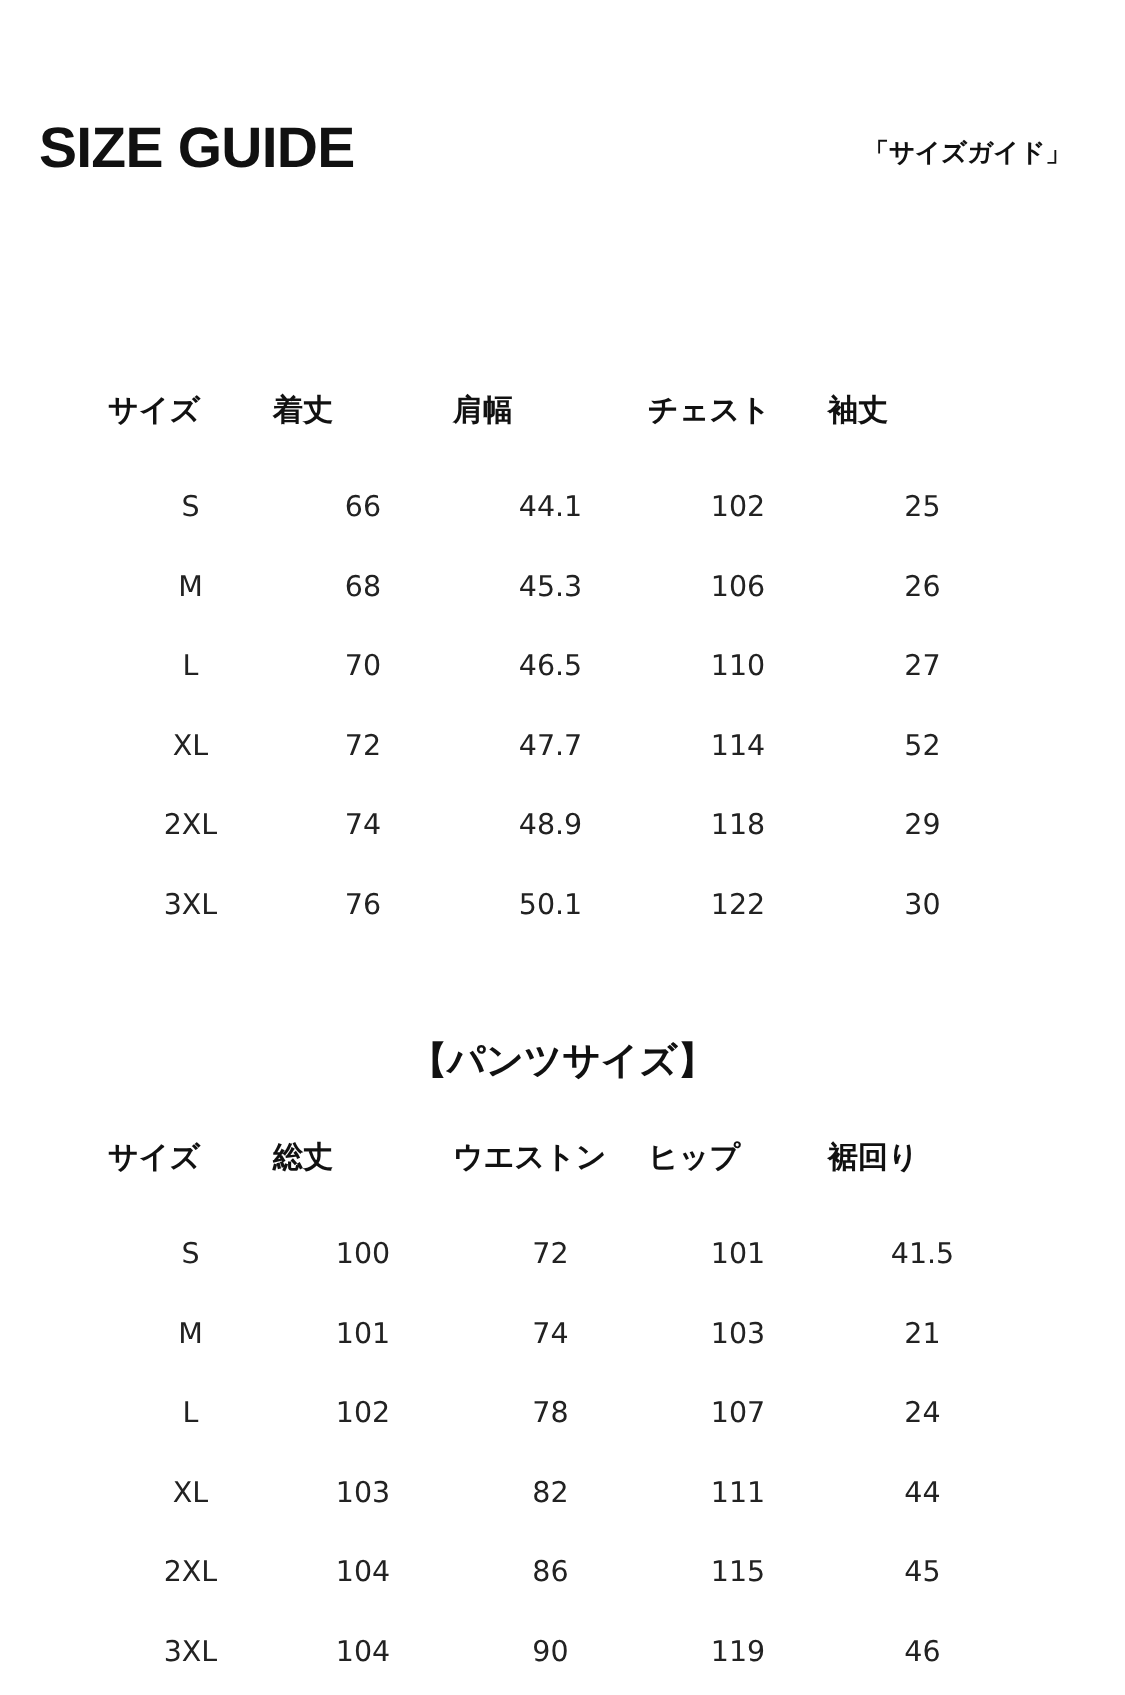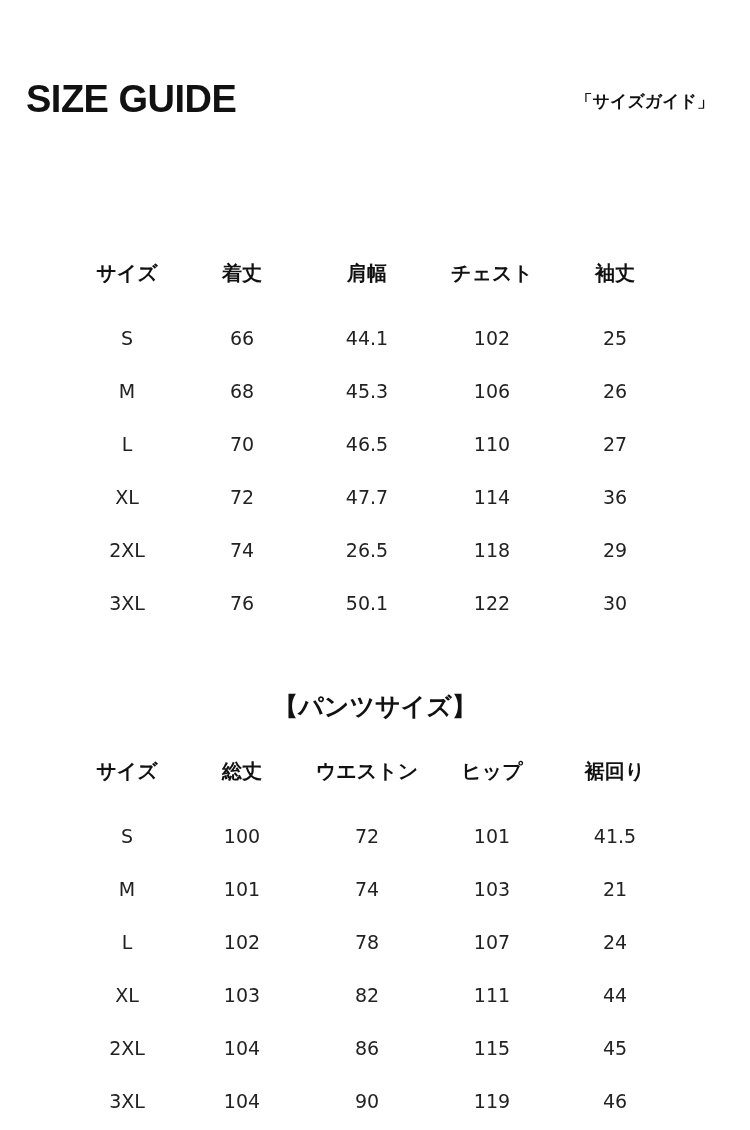--- a/index.html
+++ b/index.html
@@ -85,21 +85,21 @@
   table.size-table.pants {
     position: absolute;
     left: 72px;
     top: 758px;
   }
   table.size-table th {
     font-size: 20px;
     font-weight: 700;
     color: #111111;
     padding: 0 0 24px 0;
-    text-align: center;
+    text-align: left;
     font-family: "DejaVu Sans", "Liberation Sans", sans-serif;
   }
   table.size-table td {
     font-size: 19px;
     font-weight: 400;
     color: #222222;
     text-align: center;
     height: 51px;
     font-family: "DejaVu Sans", "Liberation Sans", sans-serif;
   }
@@ -150,26 +150,26 @@
         <td>70</td>
         <td>46.5</td>
         <td>110</td>
         <td>27</td>
       </tr>
       <tr>
         <td>XL</td>
         <td>72</td>
         <td>47.7</td>
         <td>114</td>
-        <td>36</td>
+        <td>52</td>
       </tr>
       <tr>
         <td>2XL</td>
         <td>74</td>
-        <td>26.5</td>
+        <td>48.9</td>
         <td>118</td>
         <td>29</td>
       </tr>
       <tr>
         <td>3XL</td>
         <td>76</td>
         <td>50.1</td>
         <td>122</td>
         <td>30</td>
       </tr>

